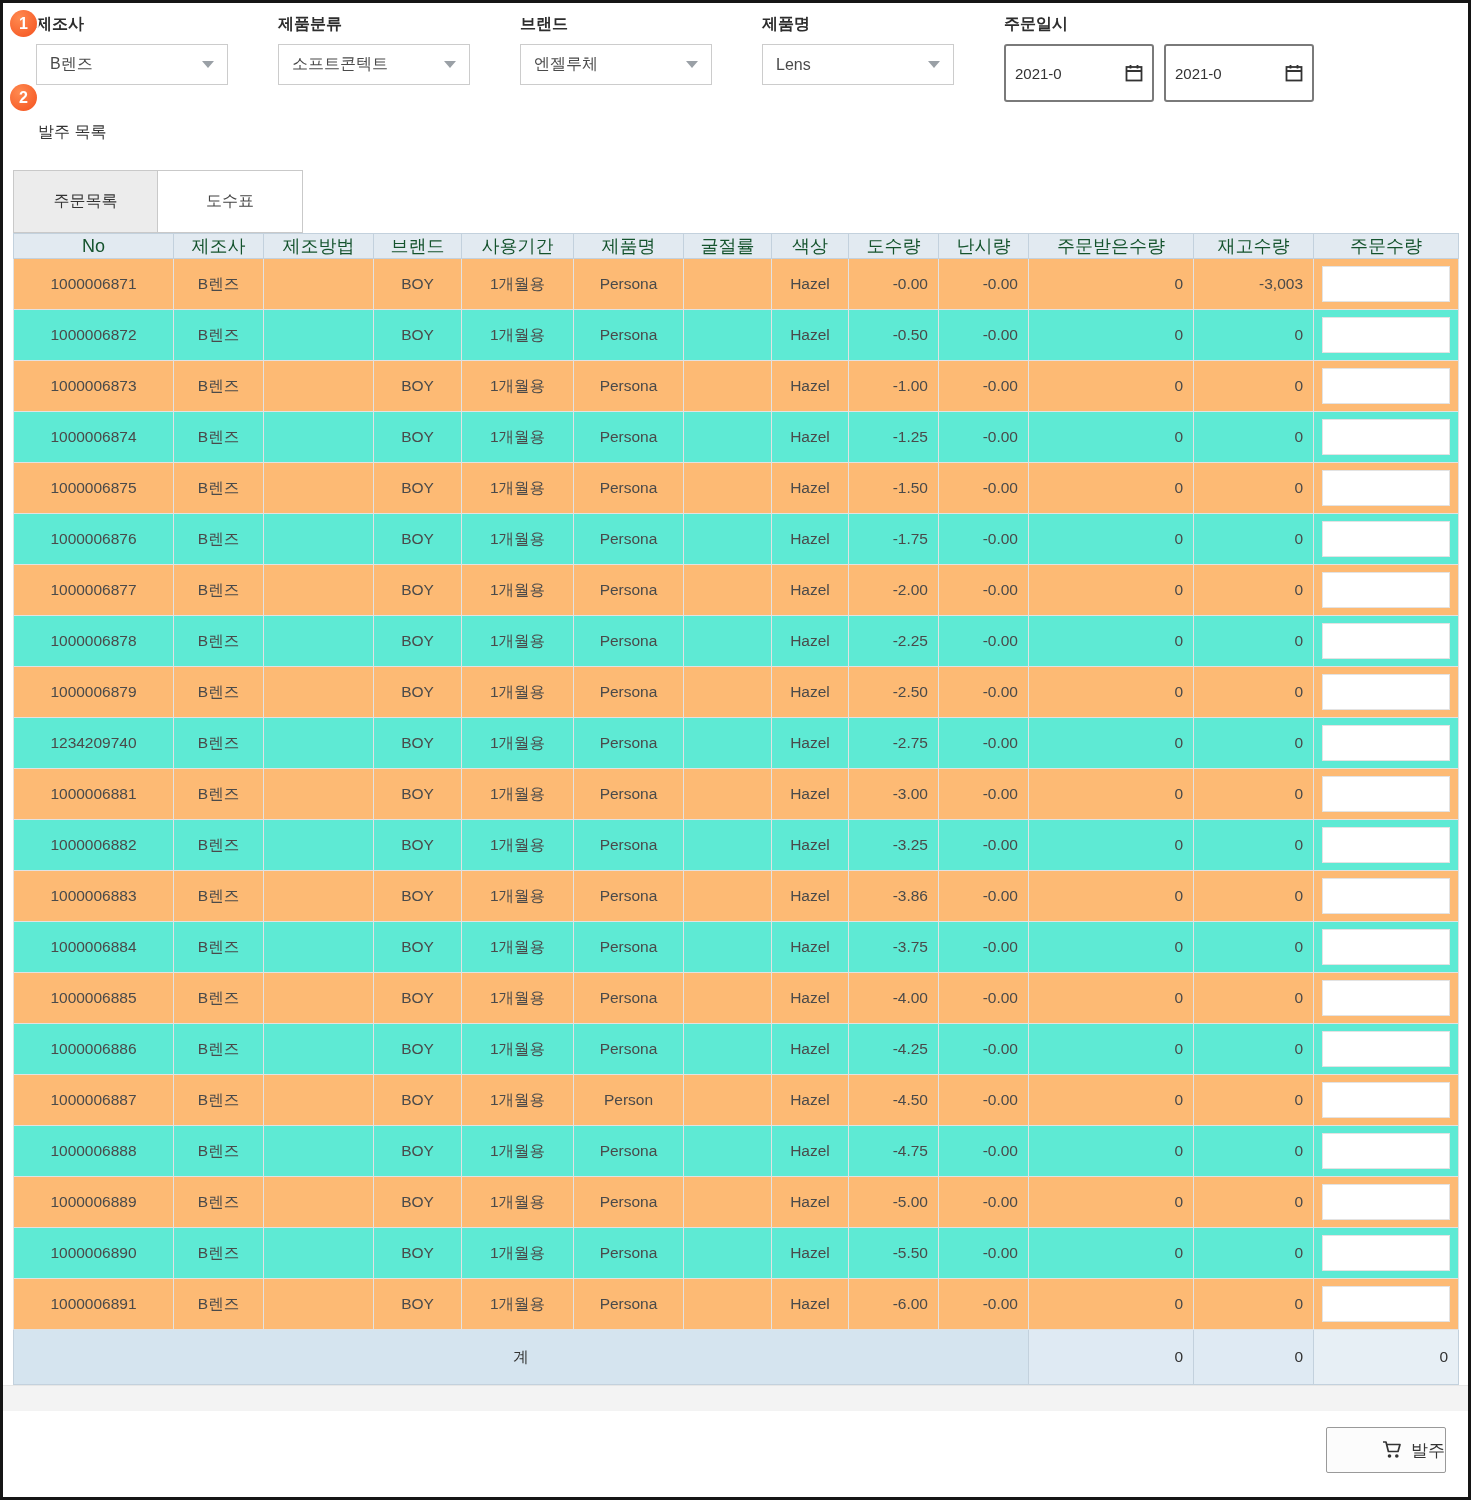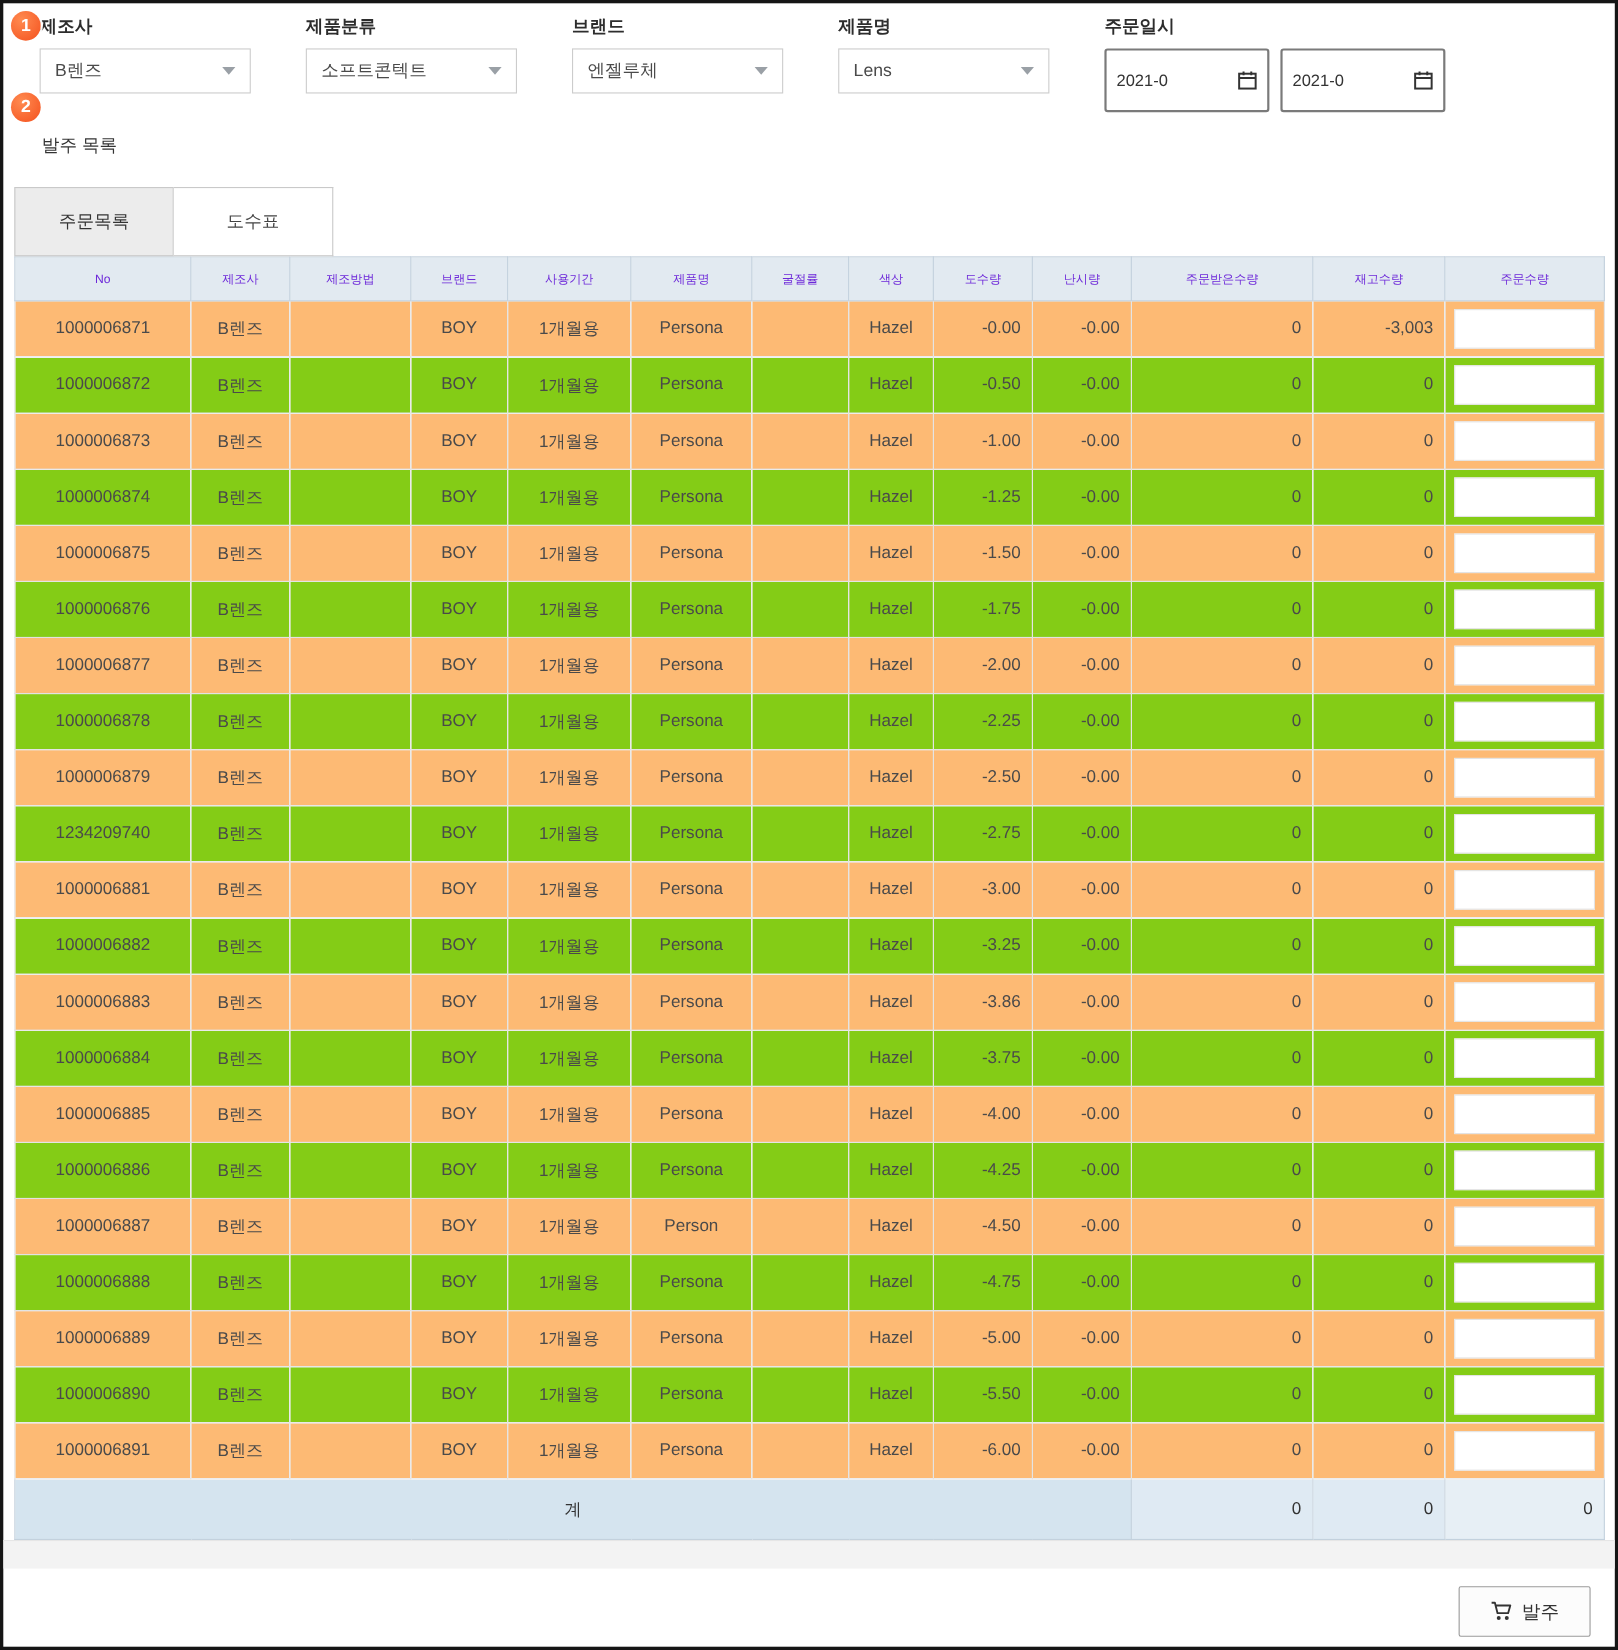--- a/index.html
+++ b/index.html
@@ -57,45 +57,45 @@
 
   
   table{
     border-collapse:collapse;margin-left:10px;width:1445px;table-layout:fixed;
     font-size:15.5px;color:#4a4a4a;
   }
   col.w0{width:160px}col.w1{width:90px}col.w2{width:110px}col.w3{width:88px}
   col.w4{width:112px}col.w5{width:110px}col.w6{width:88px}col.w7{width:77px}
   col.w8{width:90px}col.w9{width:90px}col.w10{width:165px}col.w11{width:120px}col.w12{width:145px}
   th{
-    height:40px;background:#e2eaf1;border:1px solid #c3d1dd;
-    font-weight:normal;color:#6d28d9;font-size:11px;
+    height:24px;background:#e2eaf1;border:1px solid #c3d1dd;
+    font-weight:normal;color:#14532d;font-size:18px;
   }
   td{height:51px;border:1px solid #e2e2e2;padding:0 10px;overflow:hidden;white-space:nowrap}
   tr.odd{background:#fdba74}
-  tr.even{background:#84cc16}
+  tr.even{background:#5eead4}
   .center{text-align:center}
   .right{text-align:right}
   td.qty-cell{padding:0 8px}
   .qty-input{
     display:block;width:100%;height:36px;border:1px solid #e3e3e3;background:#fff;
     font-family:"Liberation Sans",sans-serif;font-size:15px;padding:0 6px;outline:none;
   }
   tfoot td{background:#d5e4ef;height:55px;border:1px solid #c3d1dd;color:#333}
   td.f-label{text-align:center}
   td.f-num{background:#dfeaf3;text-align:right}
   td.f-qty{background:#e7eff5;text-align:right}
 
   
   .bottom-strip{height:26px;background:#f3f3f3;border-top:1px solid #e6e6e6;margin-top:0}
   .bottom-bar{display:flex;justify-content:flex-end;padding:16px 22px 0 0}
   .order-btn{
     width:120px;height:46px;border:1px solid #9a9a9a;background:#fcfcfc;border-radius:2px;
     font-family:"Liberation Sans",sans-serif;font-size:17px;color:#333;
-    display:flex;align-items:center;justify-content:center;gap:9px;cursor:pointer;
+    display:flex;align-items:center;justify-content:flex-end;gap:9px;cursor:pointer;
   }
 </style>
 </head>
 <body>
 
 <div class="badge badge1">1</div>
 <div class="badge badge2">2</div>
 
 <div class="filter-bar">
   <div class="fgroup">

